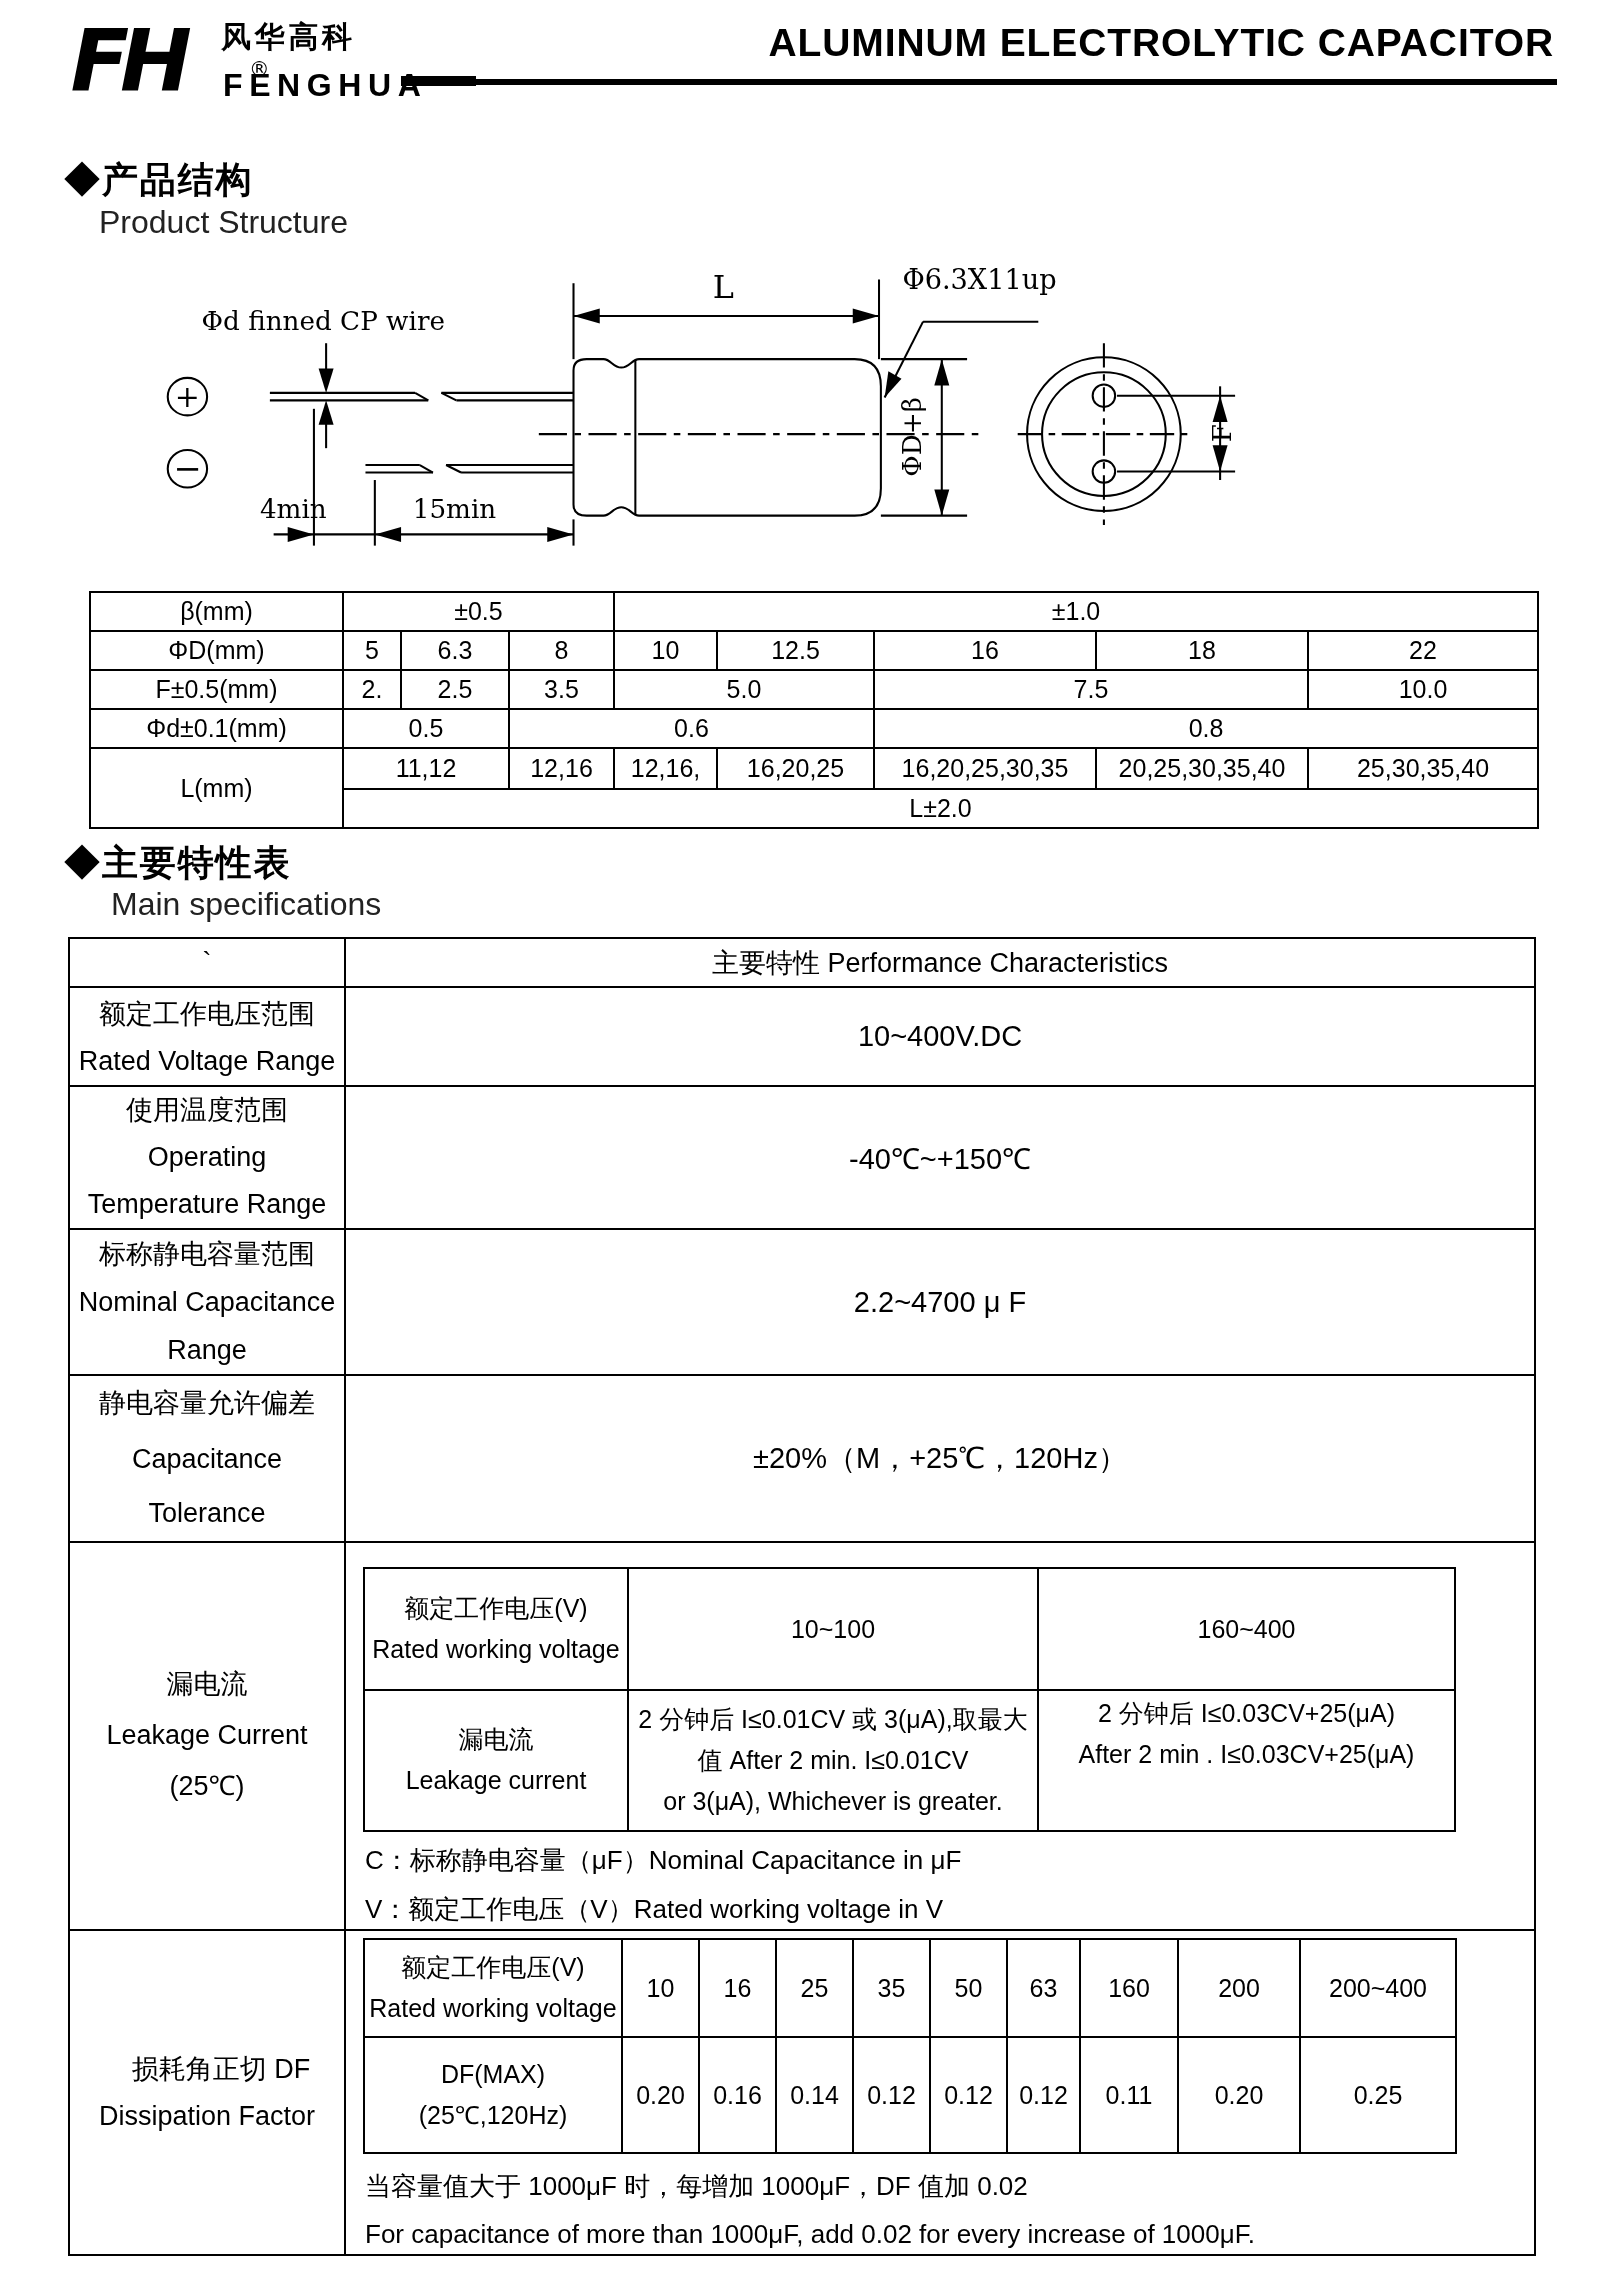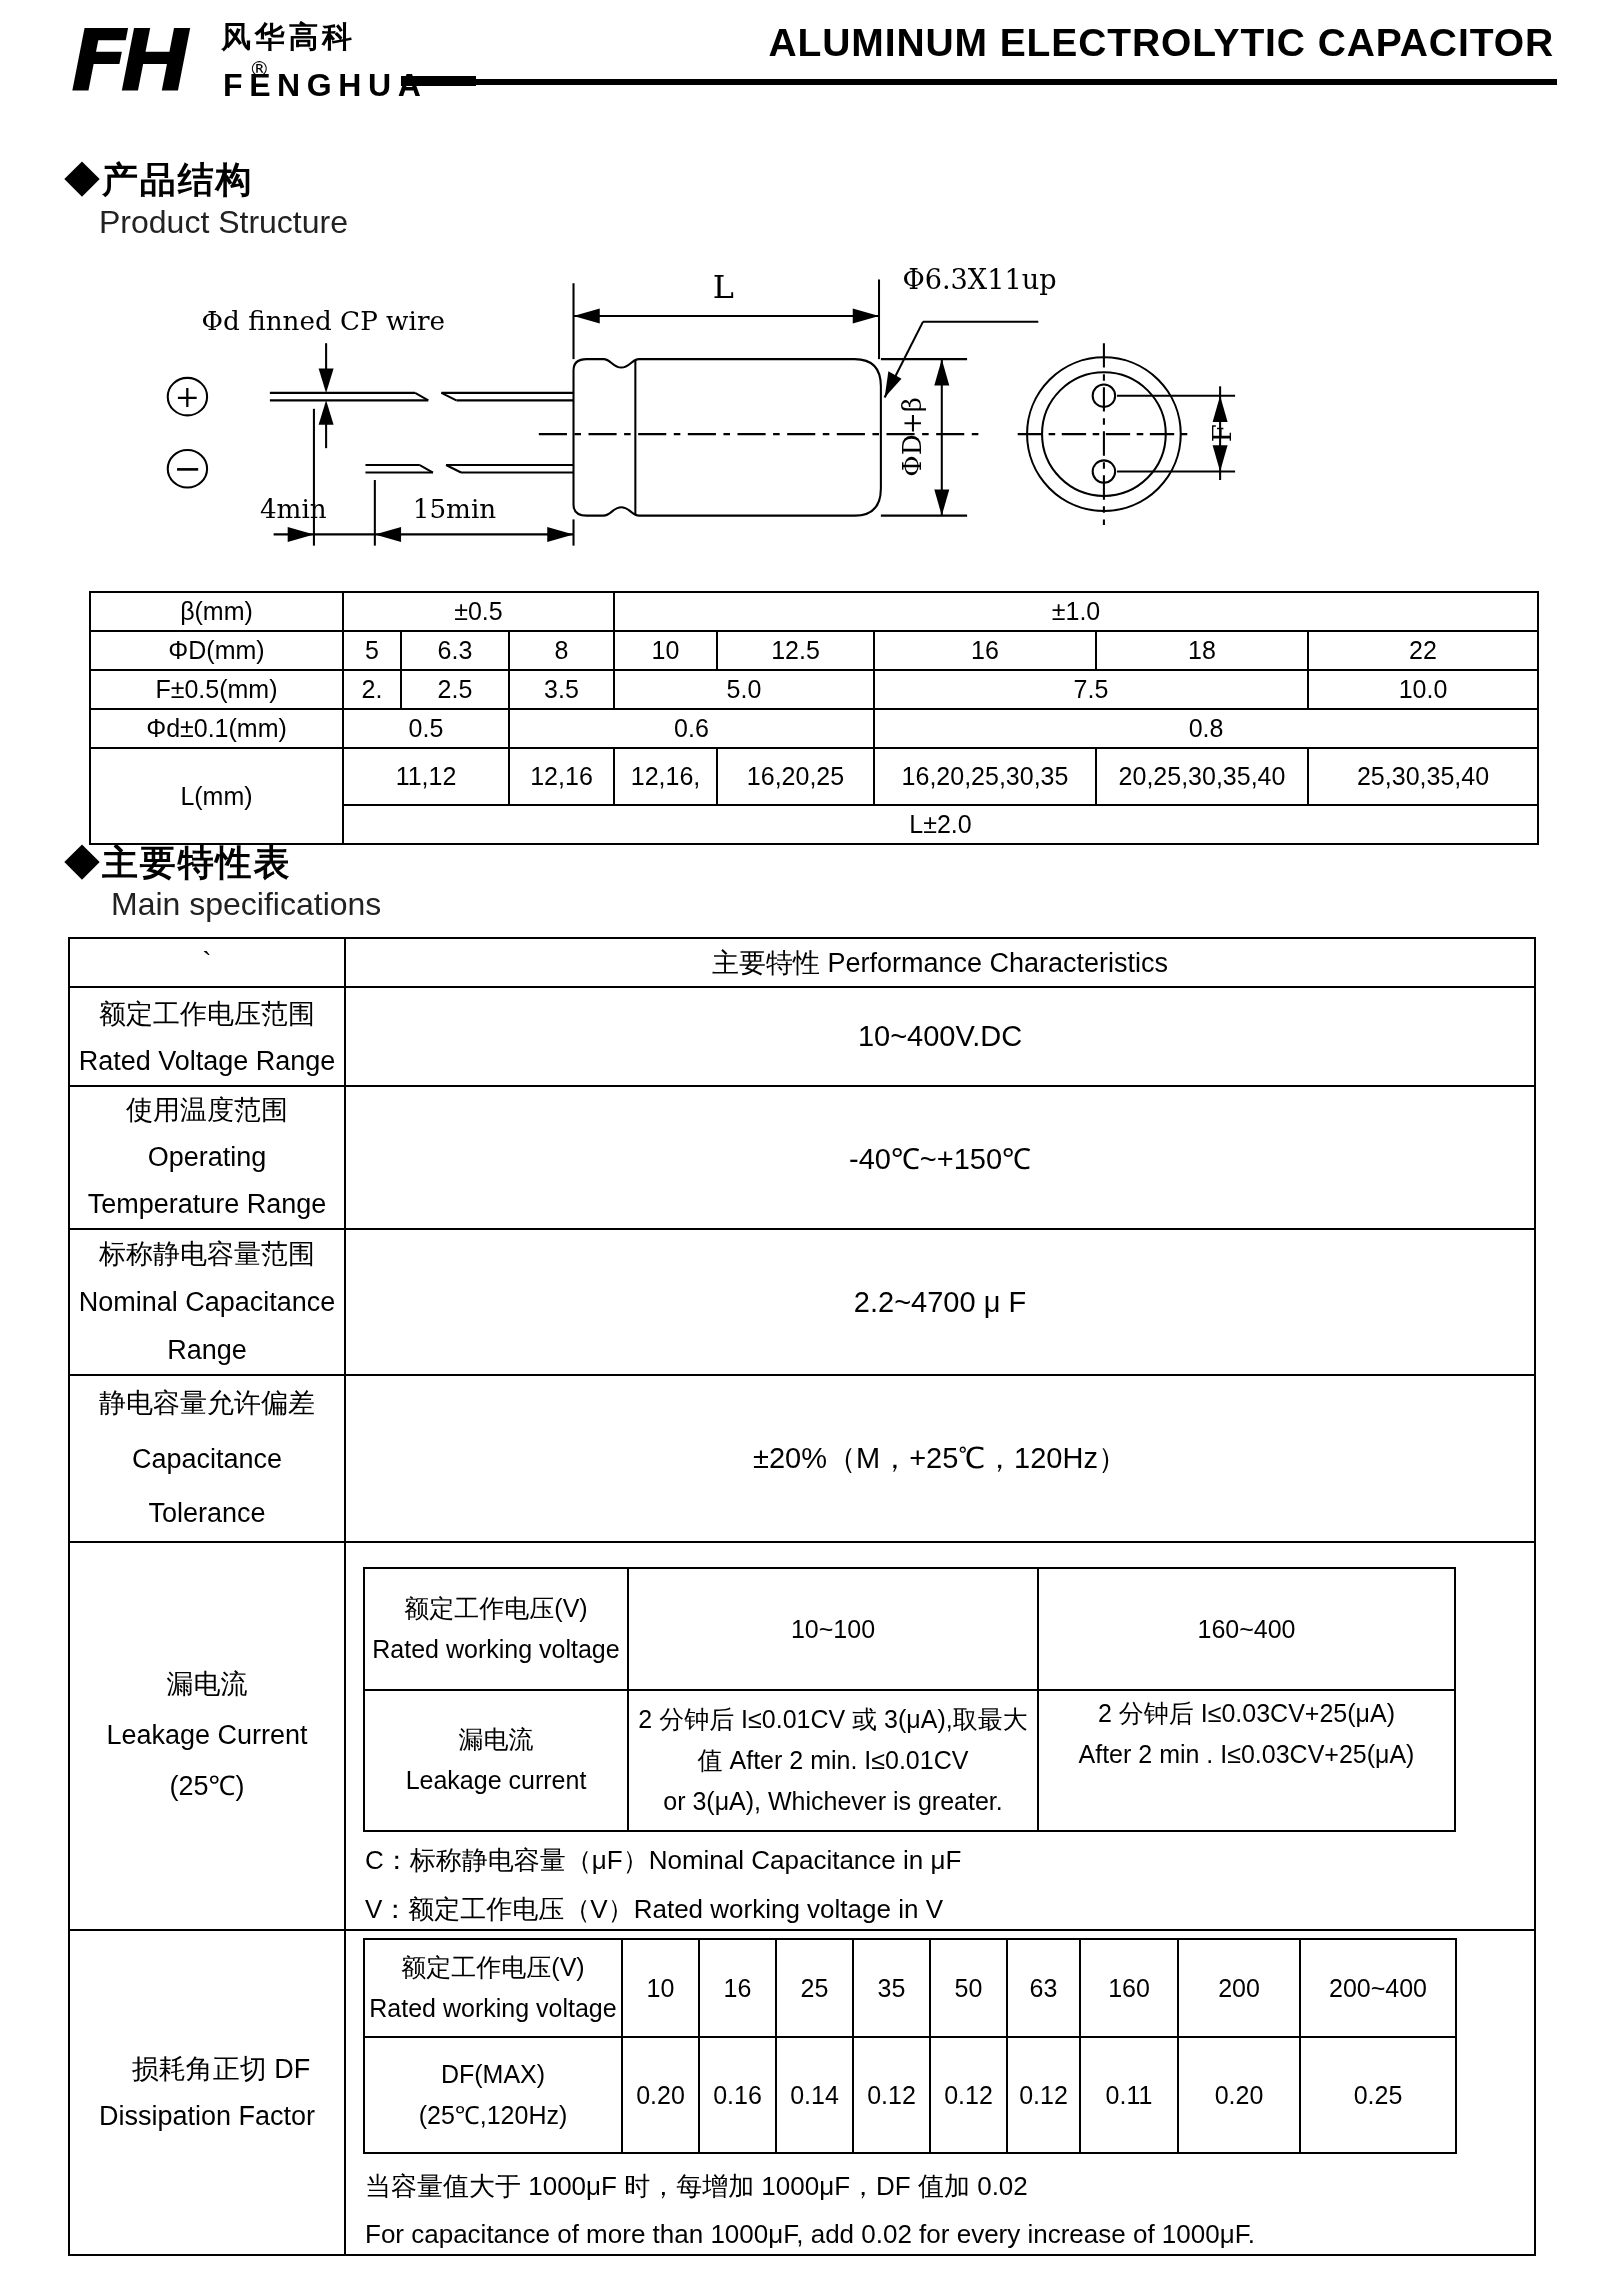--- a/index.html
+++ b/index.html
@@ -214,21 +214,21 @@
       <td colspan="2">5.0</td>
       <td colspan="2">7.5</td>
       <td>10.0</td>
     </tr>
     <tr>
       <td>Φd±0.1(mm)</td>
       <td colspan="2">0.5</td>
       <td colspan="3">0.6</td>
       <td colspan="3">0.8</td>
     </tr>
-    <tr style="height:57px;">
+    <tr style="height:41px;">
       <td rowspan="2">L(mm)</td>
       <td colspan="2">11,12</td>
       <td>12,16</td>
       <td>12,16,</td>
       <td>16,20,25</td>
       <td>16,20,25,30,35</td>
       <td>20,25,30,35,40</td>
       <td>25,30,35,40</td>
     </tr>
     <tr style="height:34px;">

